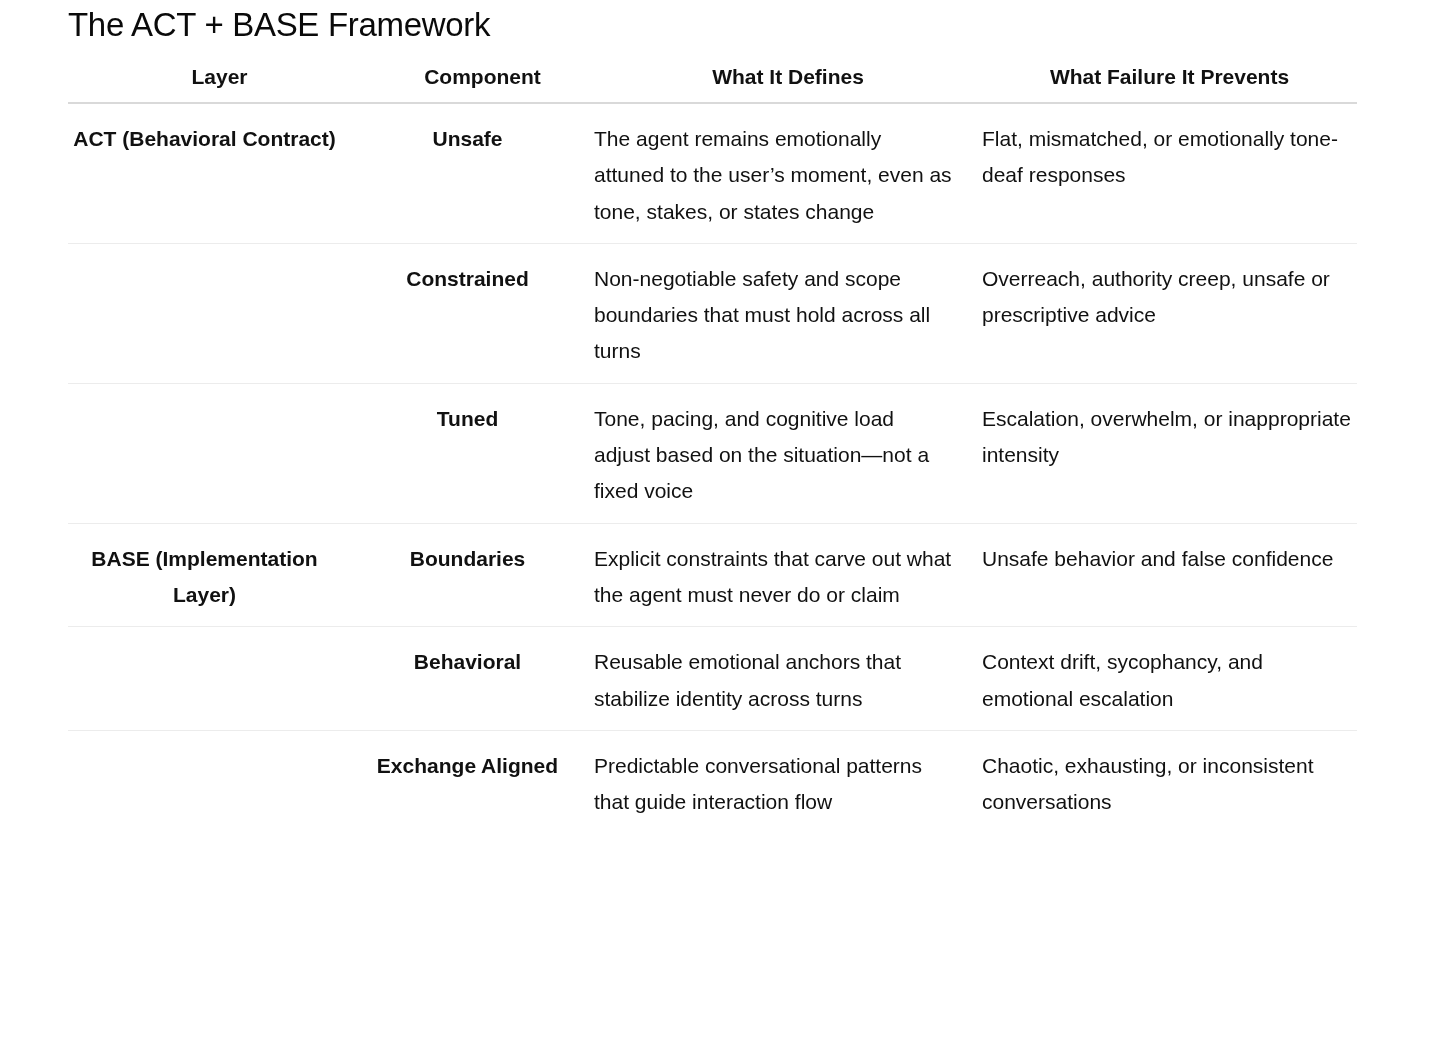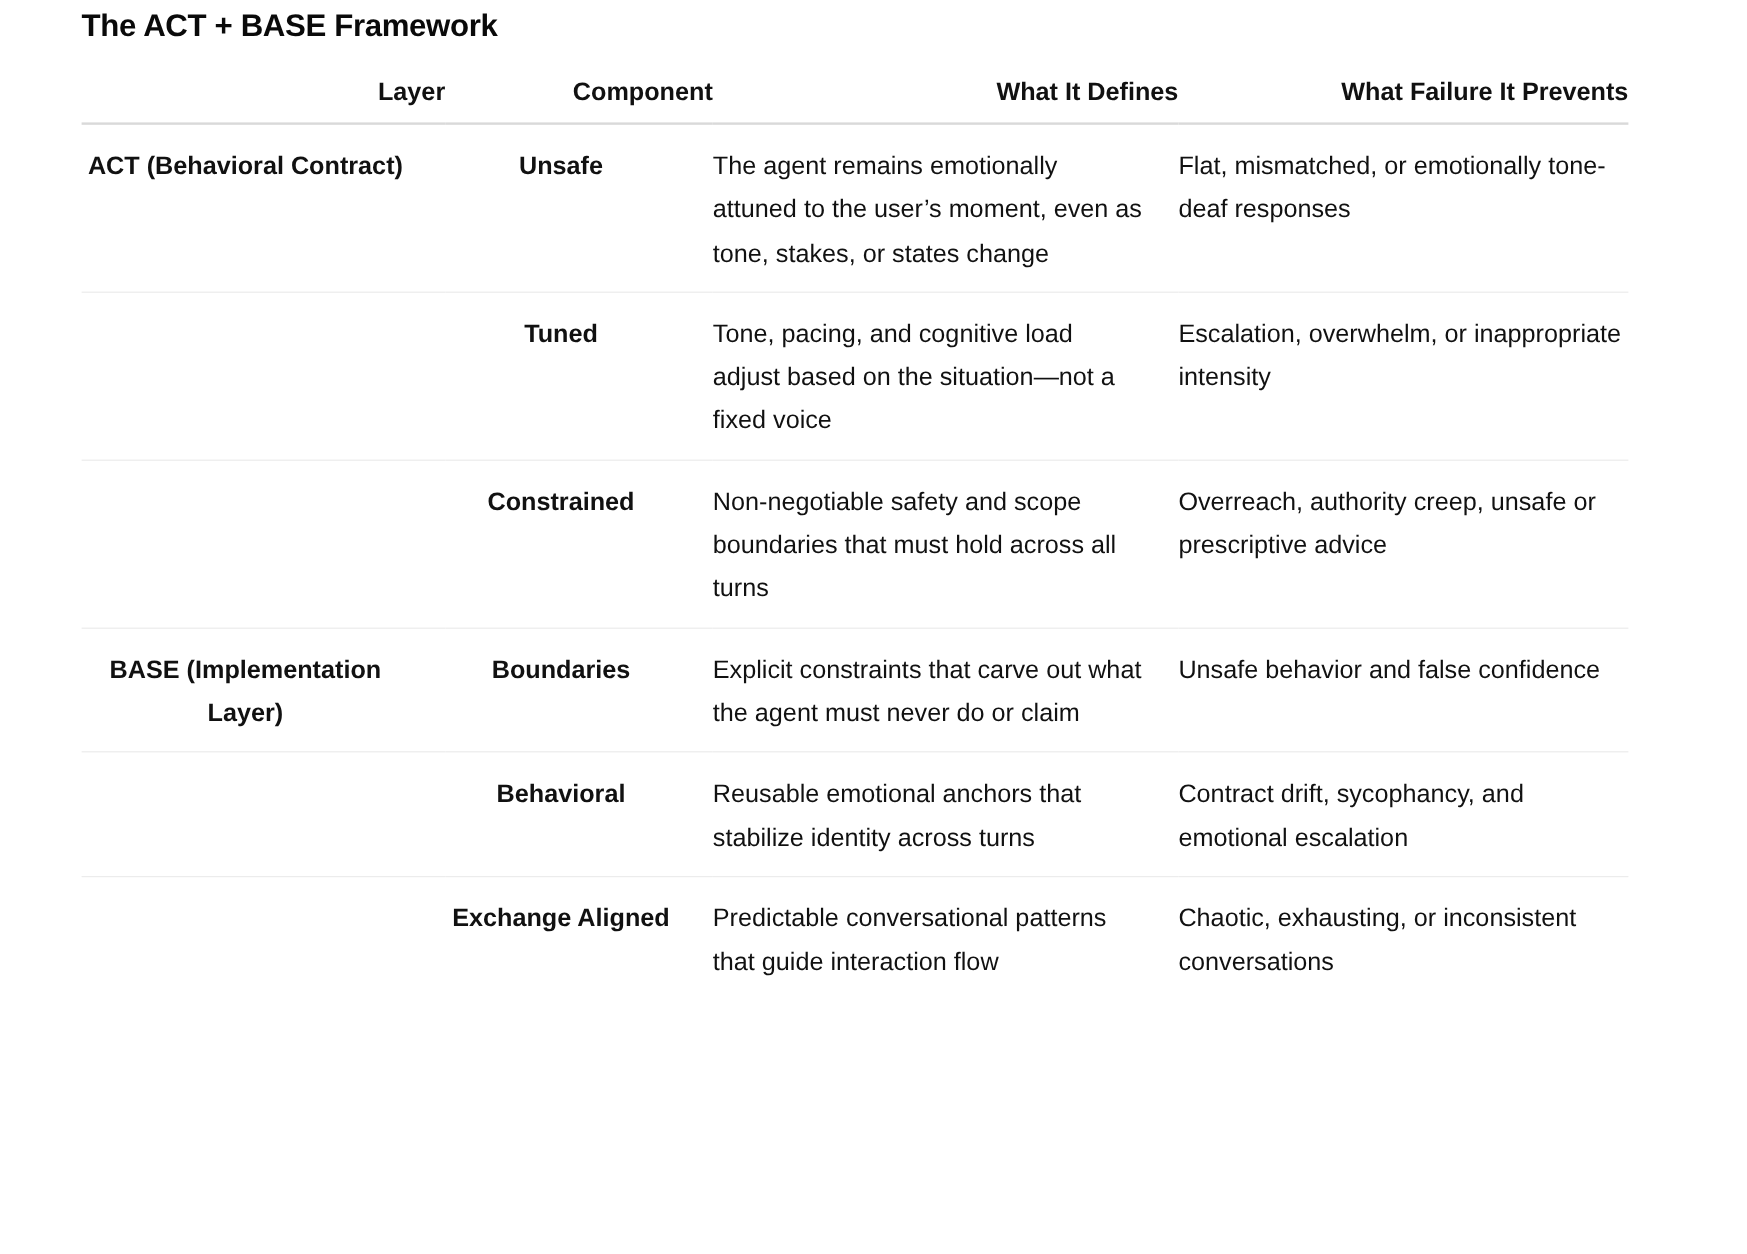--- a/index.html
+++ b/index.html
@@ -3,34 +3,34 @@
 <meta charset="utf-8">
 <style>
   html, body { margin: 0; padding: 0; background: #ffffff; }
   body {
     width: 1456px; height: 1045px; overflow: hidden; position: relative;
     font-family: "Liberation Sans", "DejaVu Sans", sans-serif;
     color: #111111;
   }
   .title {
     position: absolute; left: 68px; top: 6px;
-    font-size: 26px; font-weight: 700; letter-spacing: -0.3px;
+    font-size: 33px; font-weight: 400; letter-spacing: -0.3px;
     color: #0a0a0a; margin: 0;
   }
   table {
     position: absolute; left: 68px; top: 56px;
     width: 1289px; border-collapse: collapse; table-layout: fixed;
     font-size: 21px;
   }
   col.c1 { width: 303px; }
   col.c2 { width: 223px; }
   col.c3 { width: 388px; }
   col.c4 { width: 375px; }
   th {
-    text-align: right; font-weight: 700; font-size: 21px;
+    text-align: center; font-weight: 700; font-size: 21px;
     padding: 6px 0 10px 0; line-height: 30px;
     border-bottom: 2px solid #d9d9d9;
   }
   td {
     vertical-align: top; padding: 17px 30px 13px 0; line-height: 36.3px;
     border-bottom: 1px solid #ececec;
   }
   tr:last-child td { border-bottom: none; }
   td.layer, td.component { font-weight: 700; text-align: center; }
   td.failure { padding-right: 0; }
@@ -57,41 +57,41 @@
   </thead>
   <tbody>
     <tr>
       <td class="layer">ACT (Behavioral Contract)</td>
       <td class="component">Unsafe</td>
       <td>The agent remains emotionally attuned to the user’s moment, even as tone, stakes, or states change</td>
       <td class="failure">Flat, mismatched, or emotionally tone-deaf responses</td>
     </tr>
     <tr>
       <td class="layer"></td>
+      <td class="component">Constrained</td>
+      <td>Non-negotiable safety and scope boundaries that must hold across all turns</td>
+      <td class="failure">Overreach, authority creep, unsafe or prescriptive advice</td>
+    </tr>
+    <tr>
+      <td class="layer"></td>
       <td class="component">Tuned</td>
       <td>Tone, pacing, and cognitive load adjust based on the situation—not a fixed voice</td>
       <td class="failure">Escalation, overwhelm, or inappropriate intensity</td>
-    </tr>
-    <tr>
-      <td class="layer"></td>
-      <td class="component">Constrained</td>
-      <td>Non-negotiable safety and scope boundaries that must hold across all turns</td>
-      <td class="failure">Overreach, authority creep, unsafe or prescriptive advice</td>
     </tr>
     <tr>
       <td class="layer">BASE (Implementation Layer)</td>
       <td class="component">Boundaries</td>
       <td>Explicit constraints that carve out what the agent must never do or claim</td>
       <td class="failure">Unsafe behavior and false confidence</td>
     </tr>
     <tr>
       <td class="layer"></td>
       <td class="component">Behavioral</td>
       <td>Reusable emotional anchors that stabilize identity across turns</td>
-      <td class="failure">Contract drift, sycophancy, and emotional escalation</td>
+      <td class="failure">Context drift, sycophancy, and emotional escalation</td>
     </tr>
     <tr>
       <td class="layer"></td>
       <td class="component">Exchange Aligned</td>
       <td>Predictable conversational patterns that guide interaction flow</td>
       <td class="failure">Chaotic, exhausting, or inconsistent conversations</td>
     </tr>
   </tbody>
 </table>
 

